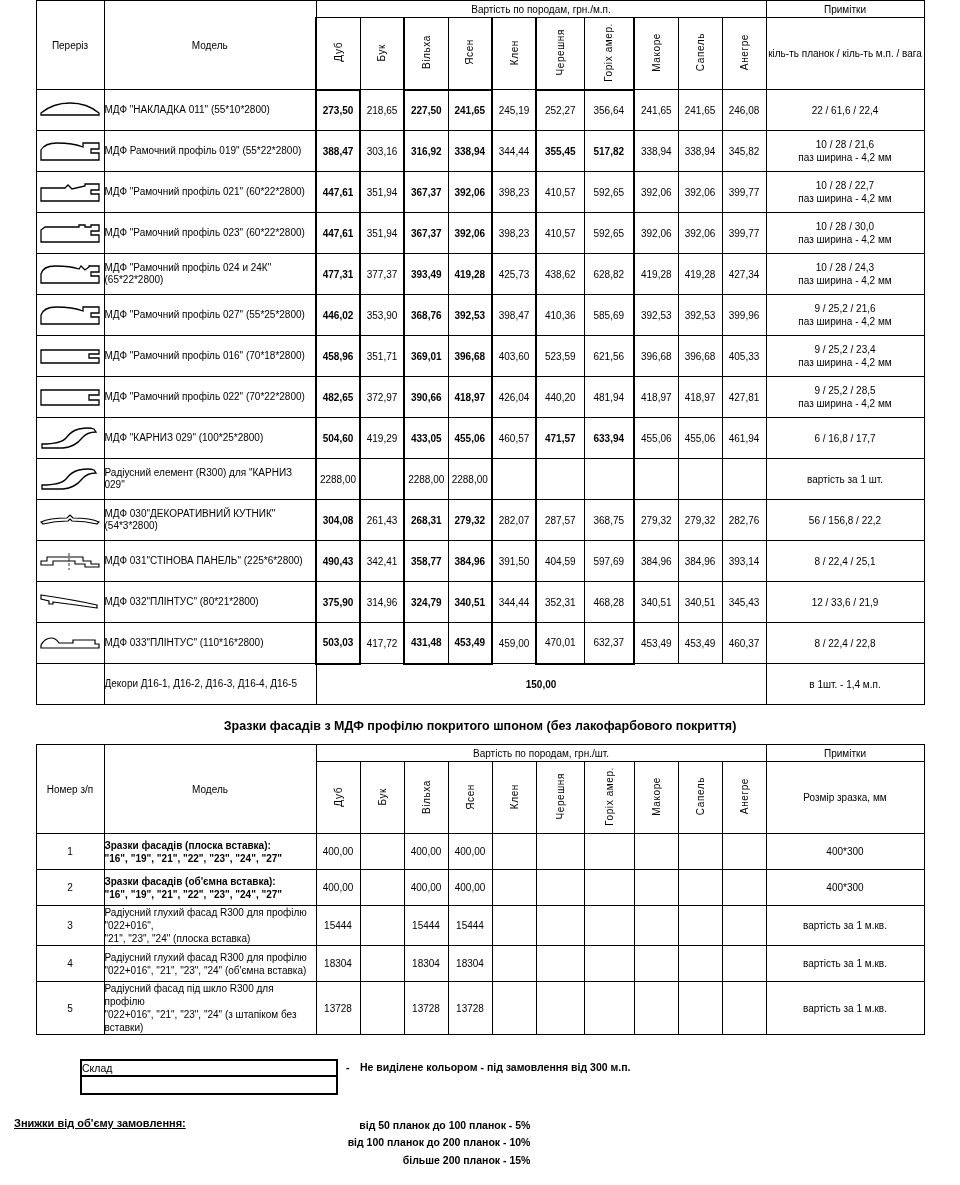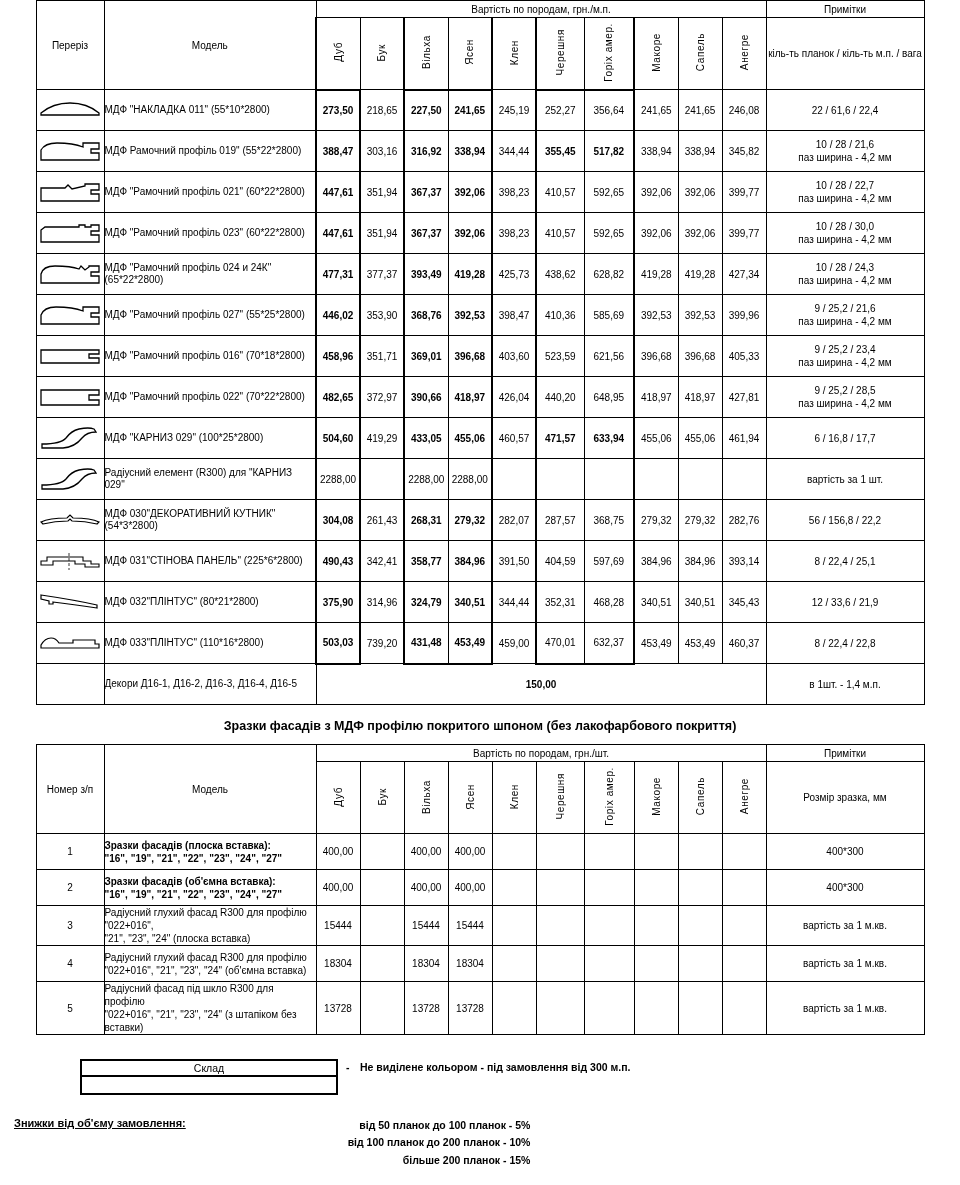--- a/index.html
+++ b/index.html
@@ -129,21 +129,20 @@
     margin: 24px 0 0 0;
     padding-left: 80px;
   }
   .legend-boxes {
     width: 258px;
     border: 2.4px solid #000;
   }
   .legend-box {
     height: 16px;
     border-bottom: 2.4px solid #000;
-    text-align: center;
     font-size: 10.5px;
     line-height: 15px;
   }
   .legend-box:last-child { border-bottom: none; }
   .legend-texts { padding-left: 8px; }
   .legend-line {
     font-size: 10.5px;
     font-weight: bold;
     height: 18px;
     line-height: 17px;
@@ -380,21 +379,21 @@
               <path d="M2 18 L2 3 L60 3 L60 8 L50 8 L50 13 L60 13 L60 18 Z" fill="#fff" stroke="#000" stroke-width="1.3"></path>
             </svg>
           </td>
           <td class="model">МДФ "Рамочний профіль 022" (70*22*2800)</td>
           <td class="num b thickL thickR">482,65</td>
           <td class="num">372,97</td>
           <td class="num b thickL">390,66</td>
           <td class="num b thickR">418,97</td>
           <td class="num">426,04</td>
           <td class="num thickL">440,20</td>
-          <td class="num thickR">648,95</td>
+          <td class="num thickR">481,94</td>
           <td class="num">418,97</td>
           <td class="num">418,97</td>
           <td class="num">427,81</td>
           <td class="rem">
             <div>9 / 25,2 / 28,5</div>
             <div>паз ширина - 4,2 мм</div>
           </td>
         </tr>
         <tr class="rowH">
           <td class="shape">
@@ -493,21 +492,21 @@
           <td class="rem">12 / 33,6 / 21,9</td>
         </tr>
         <tr class="rowH">
           <td class="shape">
             <svg width="62" height="16" viewBox="0 0 62 16">
               <path d="M2 13 L2 10 Q6 3 12 3 Q17 3 20 8 L34 8 L34 5 L56 5 L56 9 L60 9 L60 13 Z" fill="#fff" stroke="#000" stroke-width="1.2"></path>
             </svg>
           </td>
           <td class="model">МДФ 033"ПЛІНТУС" (110*16*2800)</td>
           <td class="num b thickL thickR thickB">503,03</td>
-          <td class="num">739,20</td>
+          <td class="num">417,72</td>
           <td class="num b thickL thickB">431,48</td>
           <td class="num b thickR thickB">453,49</td>
           <td class="num">459,00</td>
           <td class="num thickL thickB">470,01</td>
           <td class="num thickR thickB">632,37</td>
           <td class="num">453,49</td>
           <td class="num">453,49</td>
           <td class="num">460,37</td>
           <td class="rem">8 / 22,4 / 22,8</td>
         </tr>

